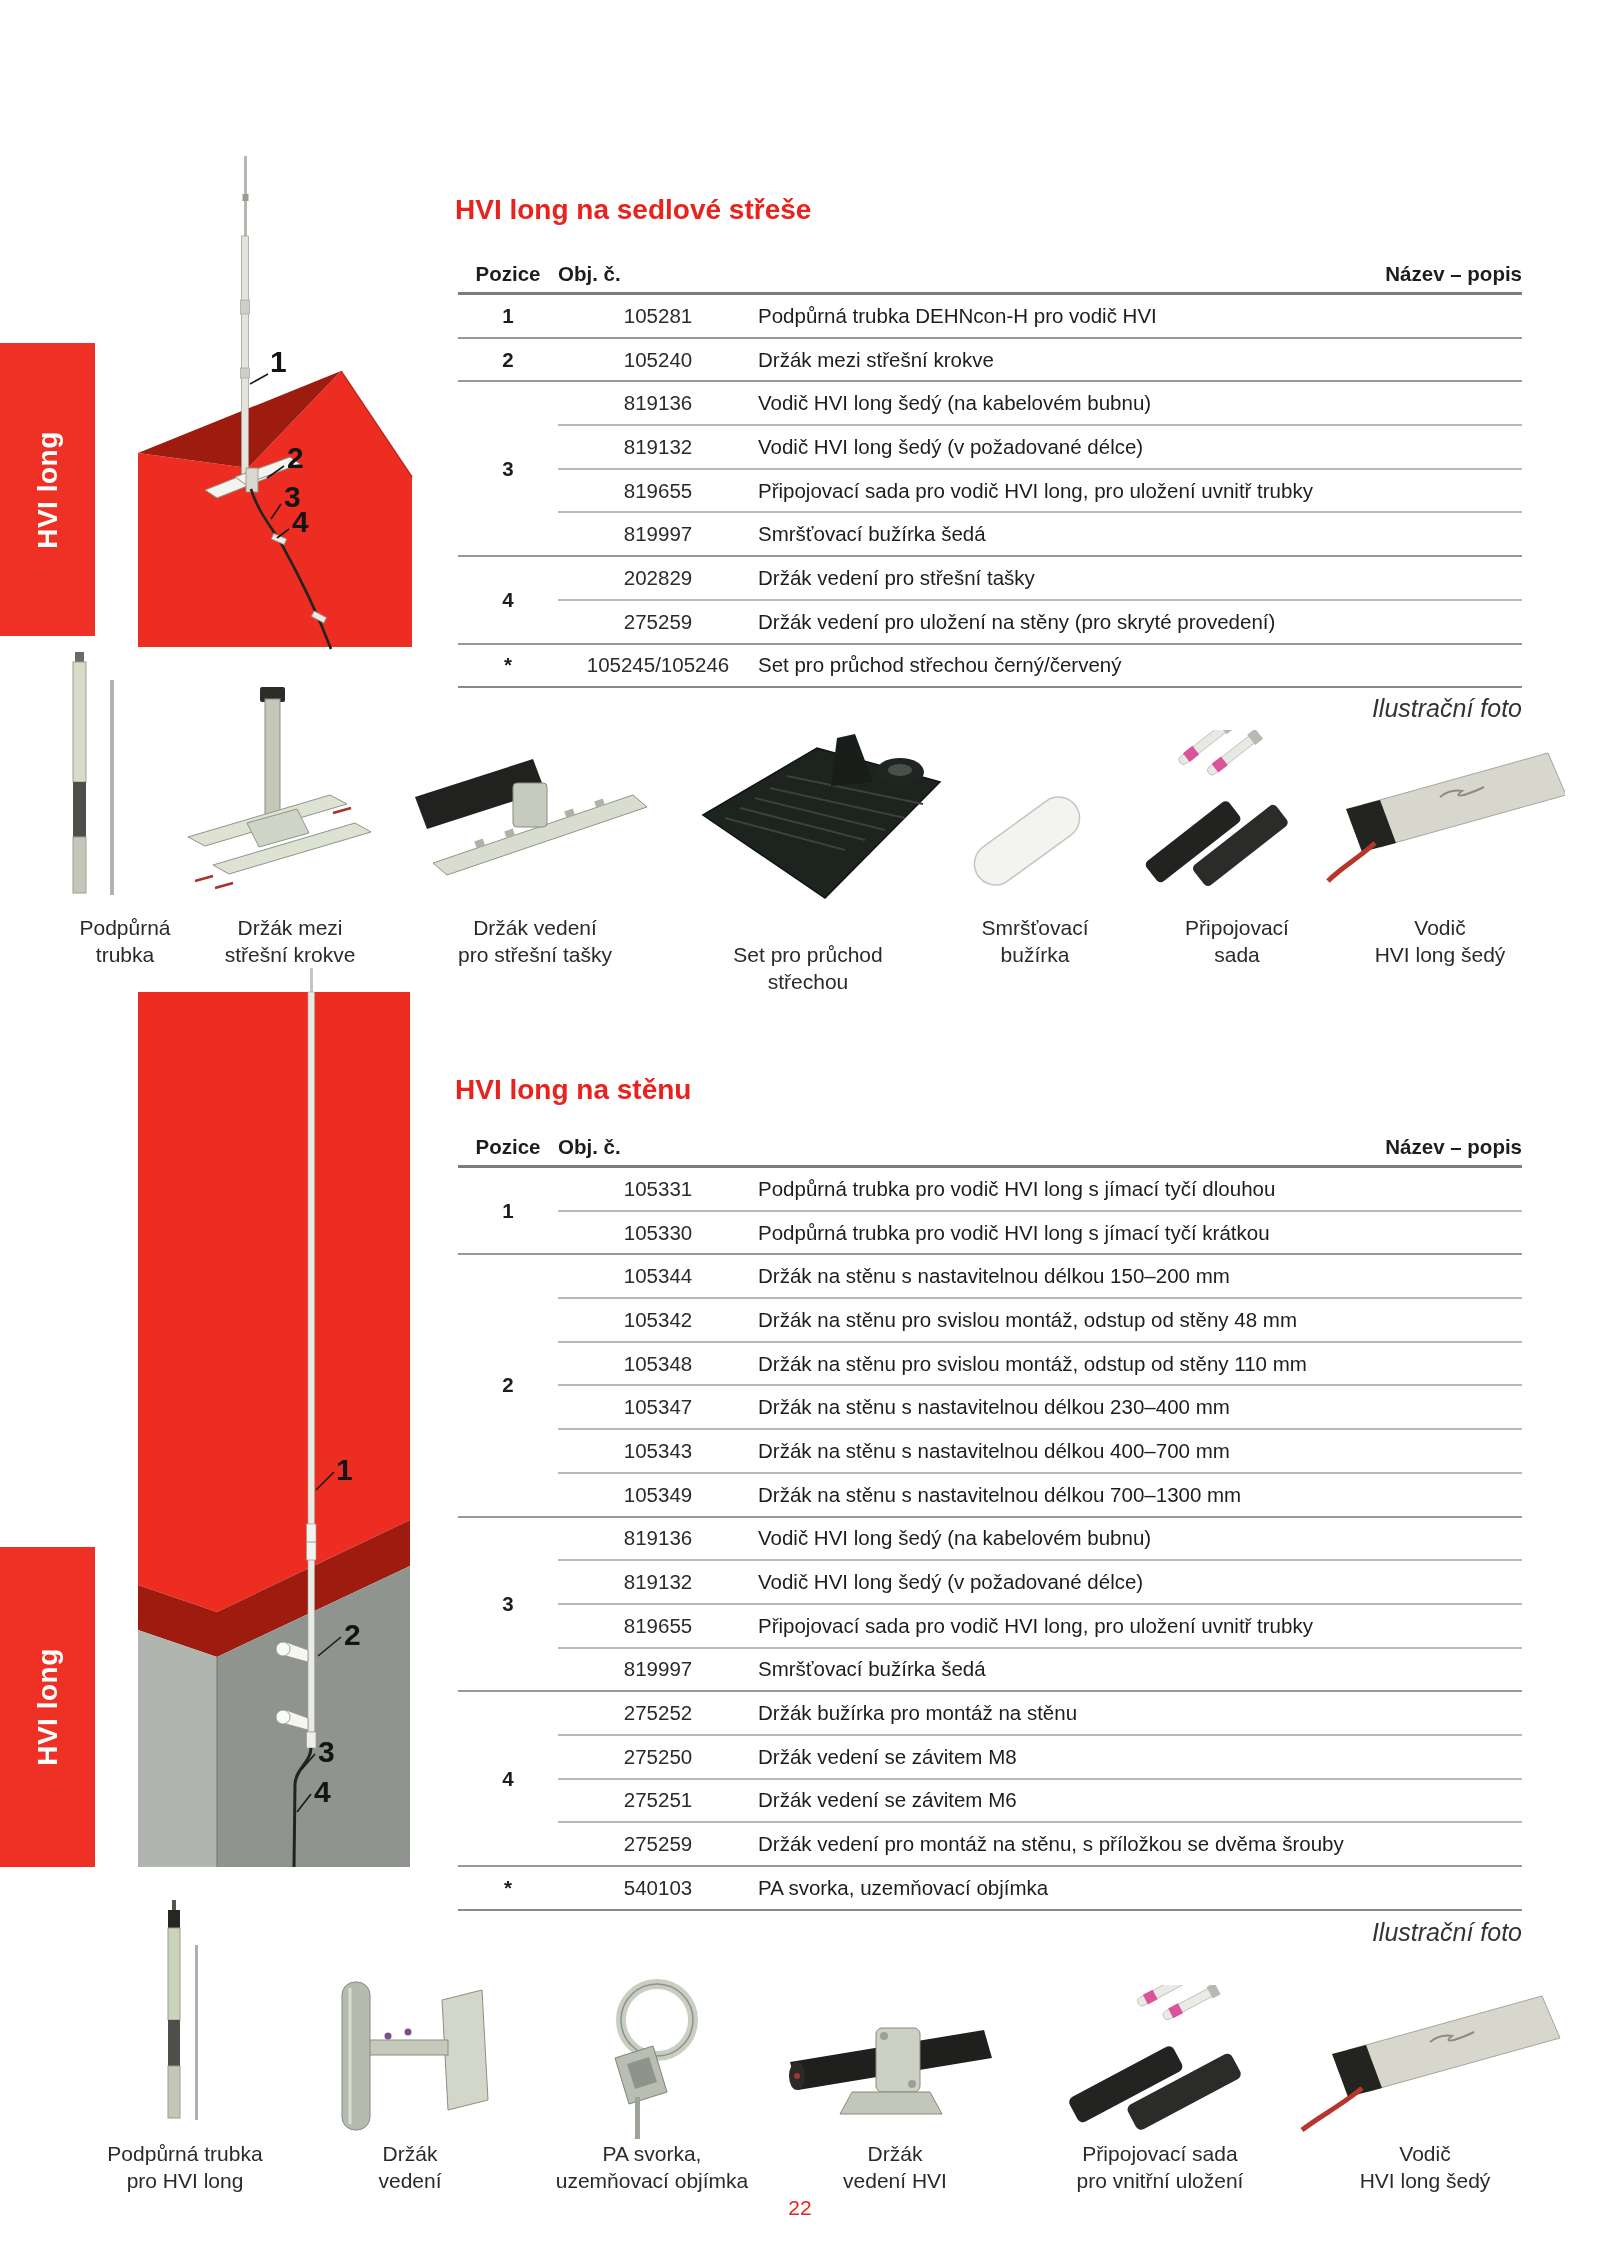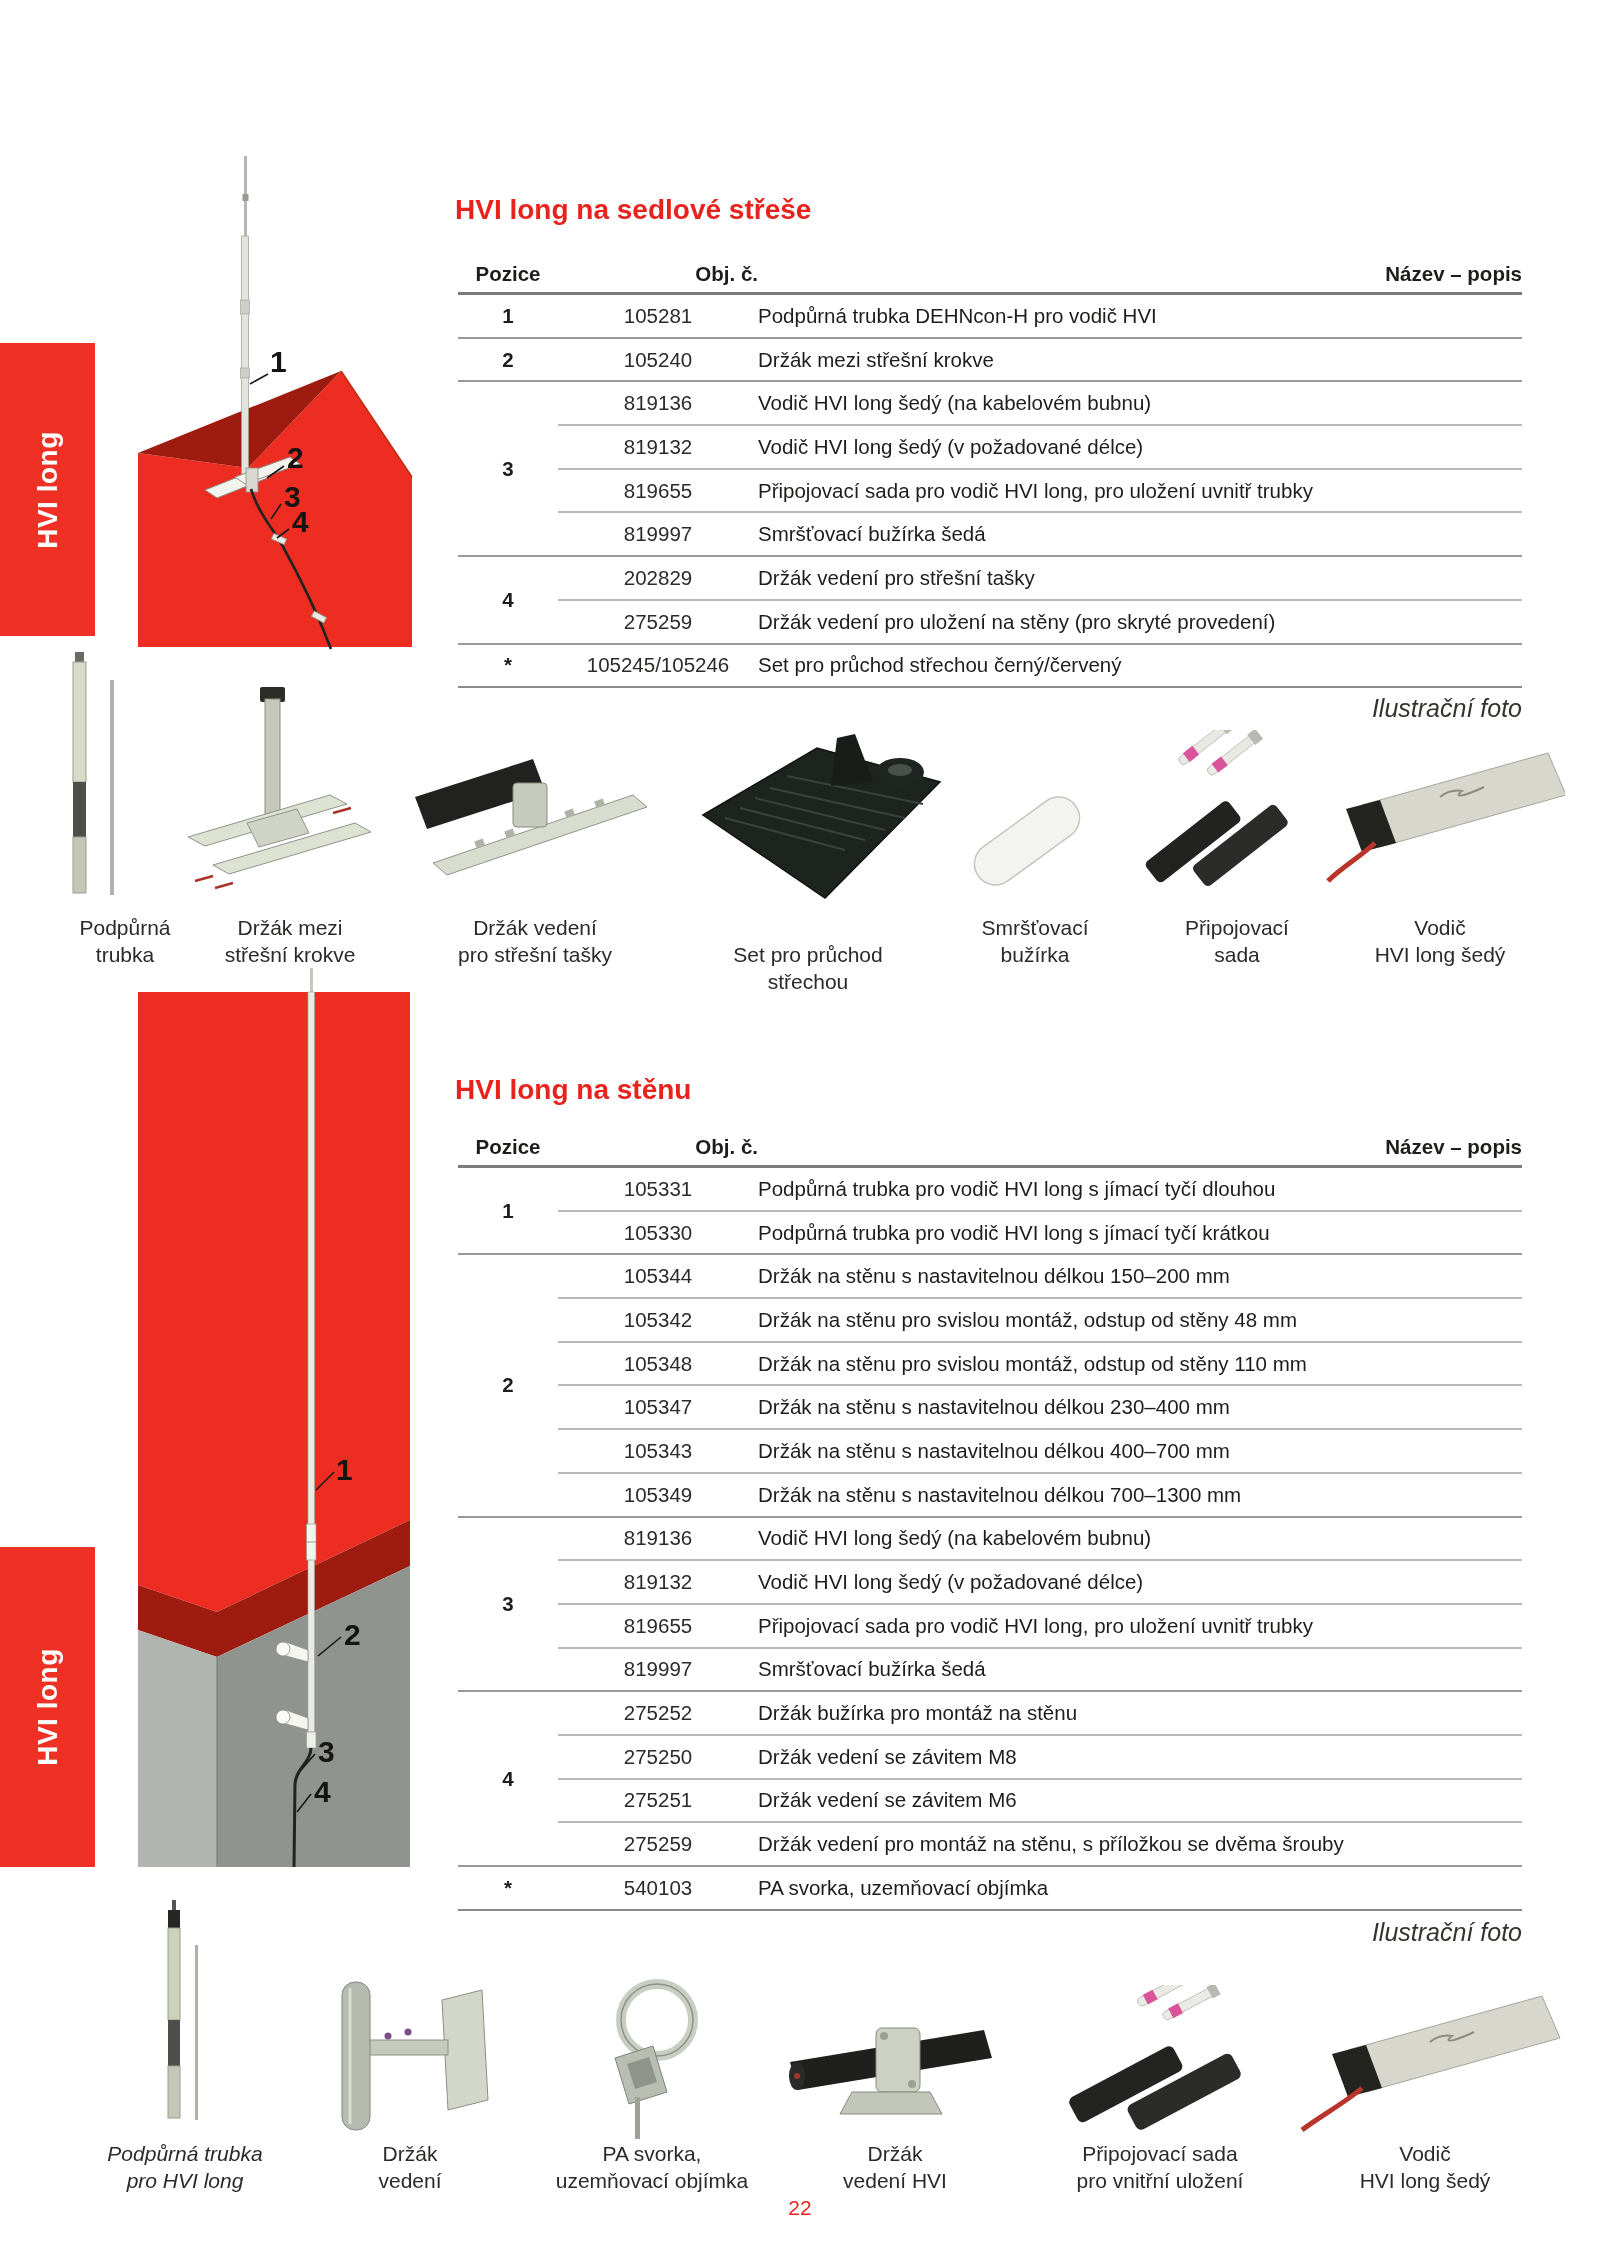--- a/index.html
+++ b/index.html
@@ -19,21 +19,21 @@
   .banner2{top:1547px;height:320px;}
   .banner span{transform:rotate(-90deg);white-space:nowrap;color:#fff;font-weight:700;font-size:28px;letter-spacing:.5px;}
 
   
   table.parts{border-collapse:collapse;table-layout:fixed;width:1064px;font-size:20.5px;color:#1d1d1b;
               border-bottom:2px solid #8a8a8a;}
   .table1{left:458px;top:256px;}
   .table2{left:458px;top:1129px;}
   table.parts th{font-weight:700;height:36px;vertical-align:middle;border-bottom:3px solid #7c7c7c;padding:0;}
   th.h0{text-align:center;}
-  th.h1{text-align:right;}
+  th.h1{text-align:left;}
   th.h2{text-align:right;padding-left:12px;}
   table.parts td{height:41.7px;vertical-align:middle;padding:0;}
   td.pozice{text-align:center;font-weight:700;}
   td.obj{text-align:center;color:#2b2b29;}
   td.nazev{text-align:left;padding-left:12px;}
   tr.group-start td{border-top:2px solid #999999;}
   tr.sub-row td{border-top:2px solid #b9b9b9;}
 
   
   .note{width:500px;text-align:right;font-style:italic;font-size:25px;color:#33332f;}
@@ -42,21 +42,21 @@
 
   
   .cap{position:absolute;text-align:center;font-size:21px;line-height:27px;color:#2a2a28;}
   .s1-1{left:15px;top:914px;width:220px;}
   .s1-2{left:180px;top:914px;width:220px;}
   .s1-3{left:425px;top:914px;width:220px;}
   .s1-4{left:698px;top:896px;width:220px;margin-top:45px;}
   .s1-5{left:925px;top:914px;width:220px;}
   .s1-6{left:1127px;top:914px;width:220px;}
   .s1-7{left:1330px;top:914px;width:220px;}
-  .s2-1{left:55px;top:2140px;width:260px;font-style:italic;}
+  .s2-1{left:55px;top:2140px;width:260px;}
   .s2-2{left:280px;top:2140px;width:260px;}
   .s2-3{left:522px;top:2140px;width:260px;}
   .s2-4{left:765px;top:2140px;width:260px;}
   .s2-5{left:1030px;top:2140px;width:260px;}
   .s2-6{left:1295px;top:2140px;width:260px;}
 
   .page-number{left:0;top:2196px;width:1600px;text-align:center;font-size:21px;font-weight:400;color:var(--brand_red);}
 
   svg text.dlab{font-family:"Liberation Sans","DejaVu Sans",sans-serif;font-weight:700;font-size:30px;fill:#141412;}
 </style>

